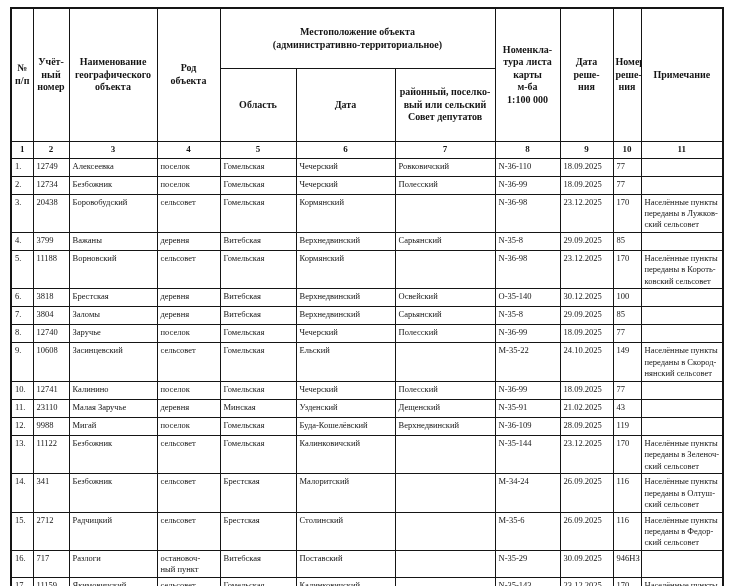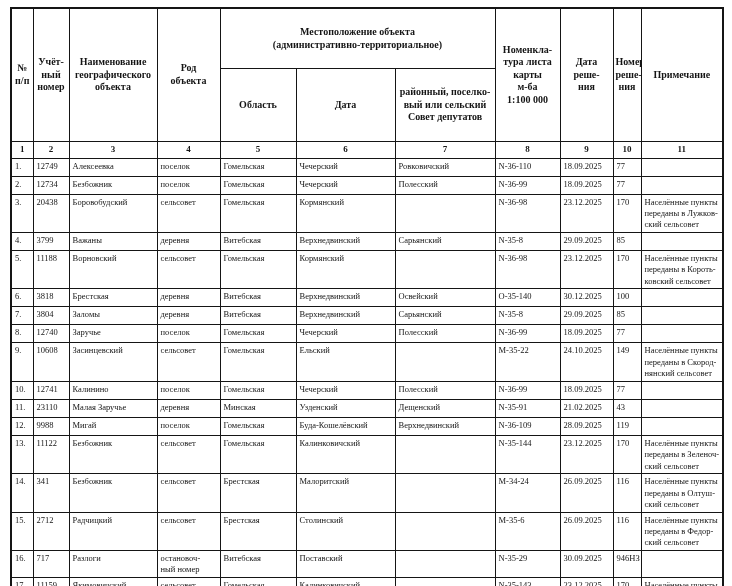--- a/index.html
+++ b/index.html
@@ -328,21 +328,21 @@
           <td>116</td>
           <td class="note-cell">Населённые пункты
 переданы в Федор-
 ский сельсовет</td>
         </tr>
         <tr>
           <td>16.</td>
           <td>717</td>
           <td>Разлоги</td>
           <td>остановоч-
-ный номер</td>
+ный пункт</td>
           <td>Витебская</td>
           <td>Поставский</td>
           <td></td>
           <td>N-35-29</td>
           <td>30.09.2025</td>
           <td>946НЗ</td>
           <td class="note-cell"></td>
         </tr>
         <tr>
           <td>17.</td>

